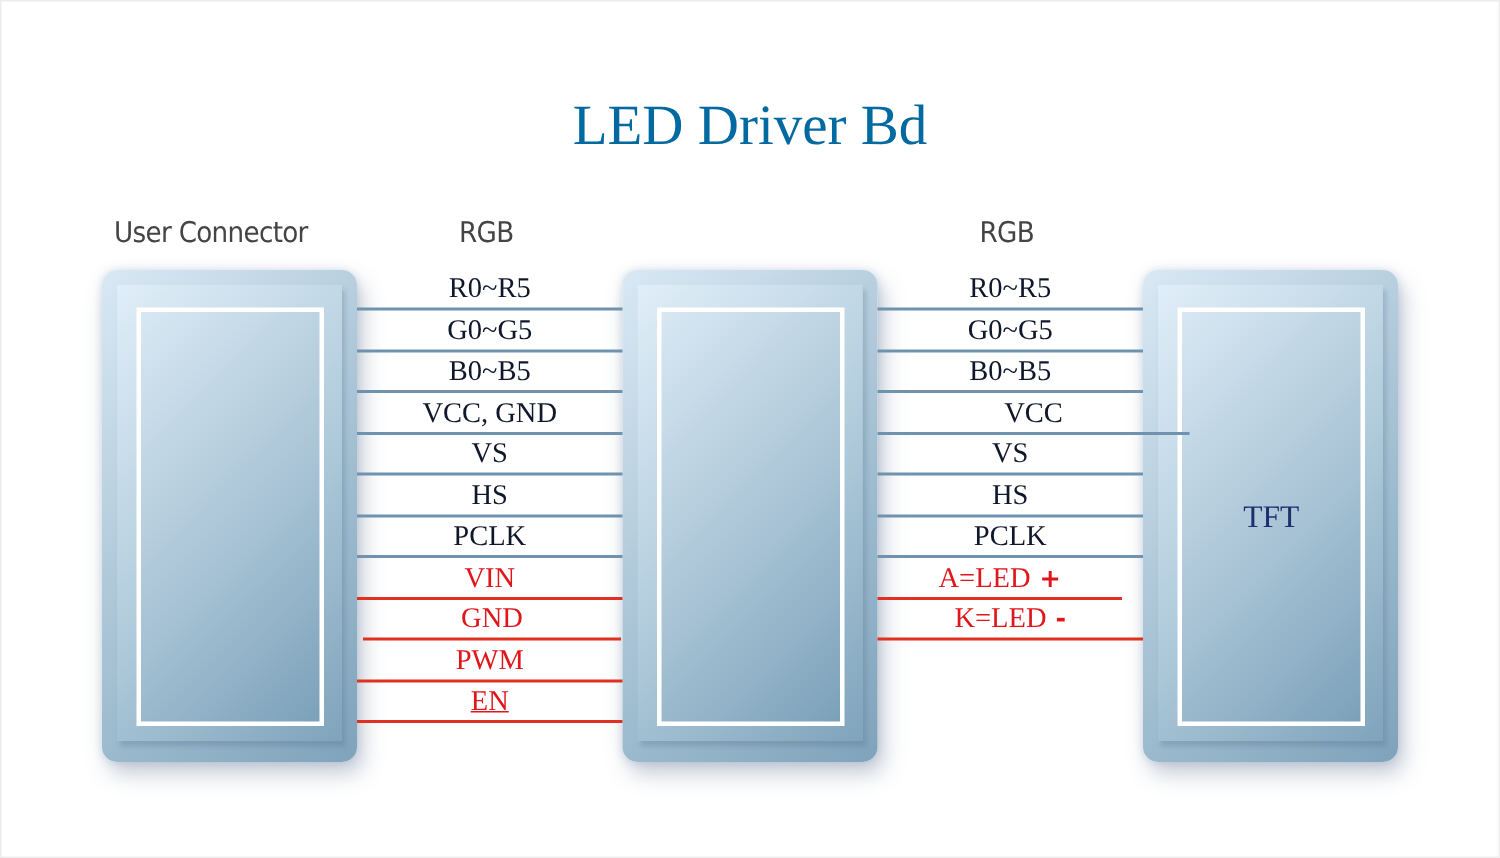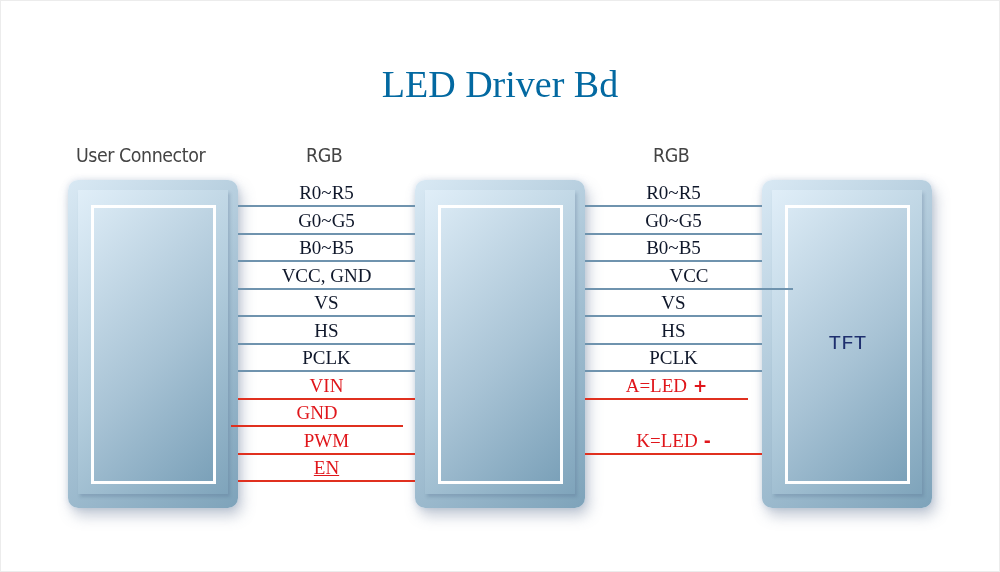--- a/index.html
+++ b/index.html
@@ -23,21 +23,21 @@
     background: linear-gradient(135deg, #e0eef8 0%, #b3cddd 50%, #7fa4bb 100%);
     box-shadow: 2px 3px 3px rgba(70,100,130,0.25);
   }
   .box .inner {
     position: absolute; left: 23px; top: 25px; width: 119px; height: 273px;
     border: 3px solid #ffffff;
     background: linear-gradient(135deg, #d8e8f3 0%, #a8c3d5 55%, #7ba1b9 100%);
   }
   .tft-label {
     position: absolute; left: 0; right: 0; top: 124px; text-align: center;
-    font-family: Liberation Mono, monospace; font-size: 21px; color: #1e2f6e;
+    font-family: Liberation Serif, serif; font-size: 21px; color: #1e2f6e;
   }
   .bus { position: absolute; top: 0; }
   .sig {
     position: absolute; height: 27px; text-align: center;
     font-family: "Liberation Serif", "DejaVu Serif", serif; font-size: 19px; line-height: 25px; color: #0f172a;
   }
   .sig.red { color: #e0161b; }
   .sig .line { position: absolute; left: 0; right: 0; bottom: 0; height: 2px; background: #6f93ae; }
   .sig.red .line { background: #e0301f; }
   .sig .txt { position: relative; white-space: nowrap; }
@@ -73,27 +73,27 @@
 
 <div id="left-bus" class="bus">
     <div class="sig" style="left: 238px; width: 177px; top: 180px;"><span class="txt">R0~R5</span><div class="line"></div></div>
     <div class="sig" style="left: 238px; width: 177px; top: 207.5px;"><span class="txt">G0~G5</span><div class="line"></div></div>
     <div class="sig" style="left: 238px; width: 177px; top: 235px;"><span class="txt">B0~B5</span><div class="line"></div></div>
     <div class="sig" style="left: 238px; width: 177px; top: 262.5px; text-align: center;"><span class="txt">VCC, GND</span><div class="line"></div></div>
     <div class="sig" style="left: 238px; width: 177px; top: 290px;"><span class="txt">VS</span><div class="line"></div></div>
     <div class="sig" style="left: 238px; width: 177px; top: 317.5px;"><span class="txt">HS</span><div class="line"></div></div>
     <div class="sig" style="left: 238px; width: 177px; top: 345px;"><span class="txt">PCLK</span><div class="line"></div></div>
     <div class="sig red" style="left: 238px; width: 177px; top: 372.5px; border-radius: 11px;"><span class="txt">VIN</span><div class="line"></div></div>
-    <div class="sig red" style="left: 231px; width: 172px; top: 400px;"><span class="txt">GND</span><div class="line"></div></div>
+    <div class="sig red" style="left: 242px; width: 172px; top: 400px;"><span class="txt">GND</span><div class="line"></div></div>
     <div class="sig red" style="left: 238px; width: 177px; top: 427.5px;"><span class="txt">PWM</span><div class="line"></div></div>
     <div class="sig red" style="left: 238px; width: 177px; top: 455px; text-decoration: underline;"><span class="txt">EN</span><div class="line"></div></div>
   </div>
 <div id="right-bus" class="bus">
     <div class="sig" style="left: 585px; width: 177px; top: 180px;"><span class="txt">R0~R5</span><div class="line"></div></div>
     <div class="sig" style="left: 585px; width: 177px; top: 207.5px;"><span class="txt">G0~G5</span><div class="line"></div></div>
     <div class="sig" style="left: 585px; width: 177px; top: 235px;"><span class="txt">B0~B5</span><div class="line"></div></div>
     <div class="sig" style="left: 585px; width: 208px; top: 262.5px;"><span class="txt">VCC</span><div class="line"></div></div>
     <div class="sig" style="left: 585px; width: 177px; top: 290px;"><span class="txt">VS</span><div class="line"></div></div>
     <div class="sig" style="left: 585px; width: 177px; top: 317.5px;"><span class="txt">HS</span><div class="line"></div></div>
     <div class="sig" style="left: 585px; width: 177px; top: 345px;"><span class="txt">PCLK</span><div class="line"></div></div>
     <div class="sig red" style="left: 585px; width: 163px; top: 372.5px;"><span class="txt">A=LED</span><span class="txt sym" style="margin-left: 6px;">+</span><div class="line"></div></div>
-    <div class="sig red" style="left: 585px; width: 177px; top: 400px; margin-top: 28px;"><span class="txt">K=LED</span><span class="txt sym" style="margin-left: 6px;">-</span><div class="line"></div></div>
+    <div class="sig red" style="left: 585px; width: 177px; top: 400px;"><span class="txt">K=LED</span><span class="txt sym" style="margin-left: 6px;">-</span><div class="line"></div></div>
   </div>
 
 </body></html>

